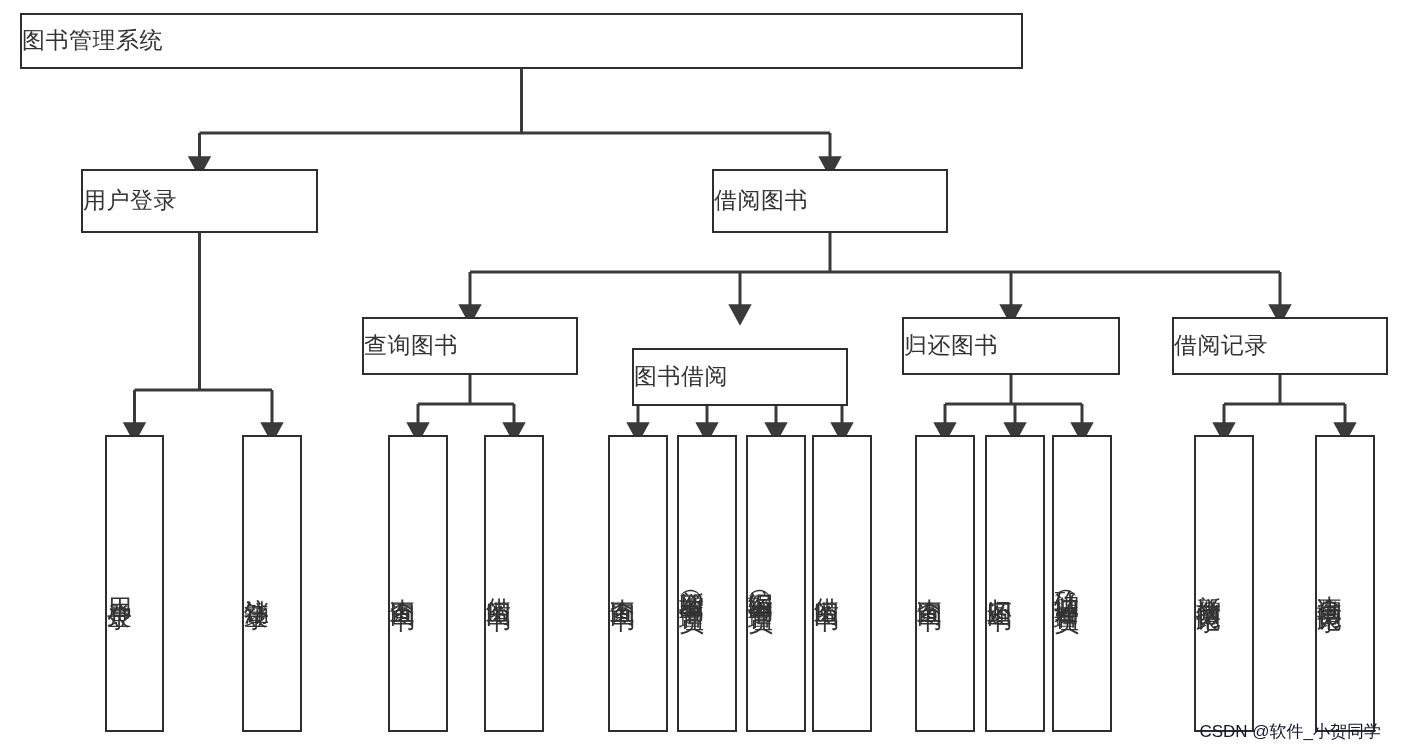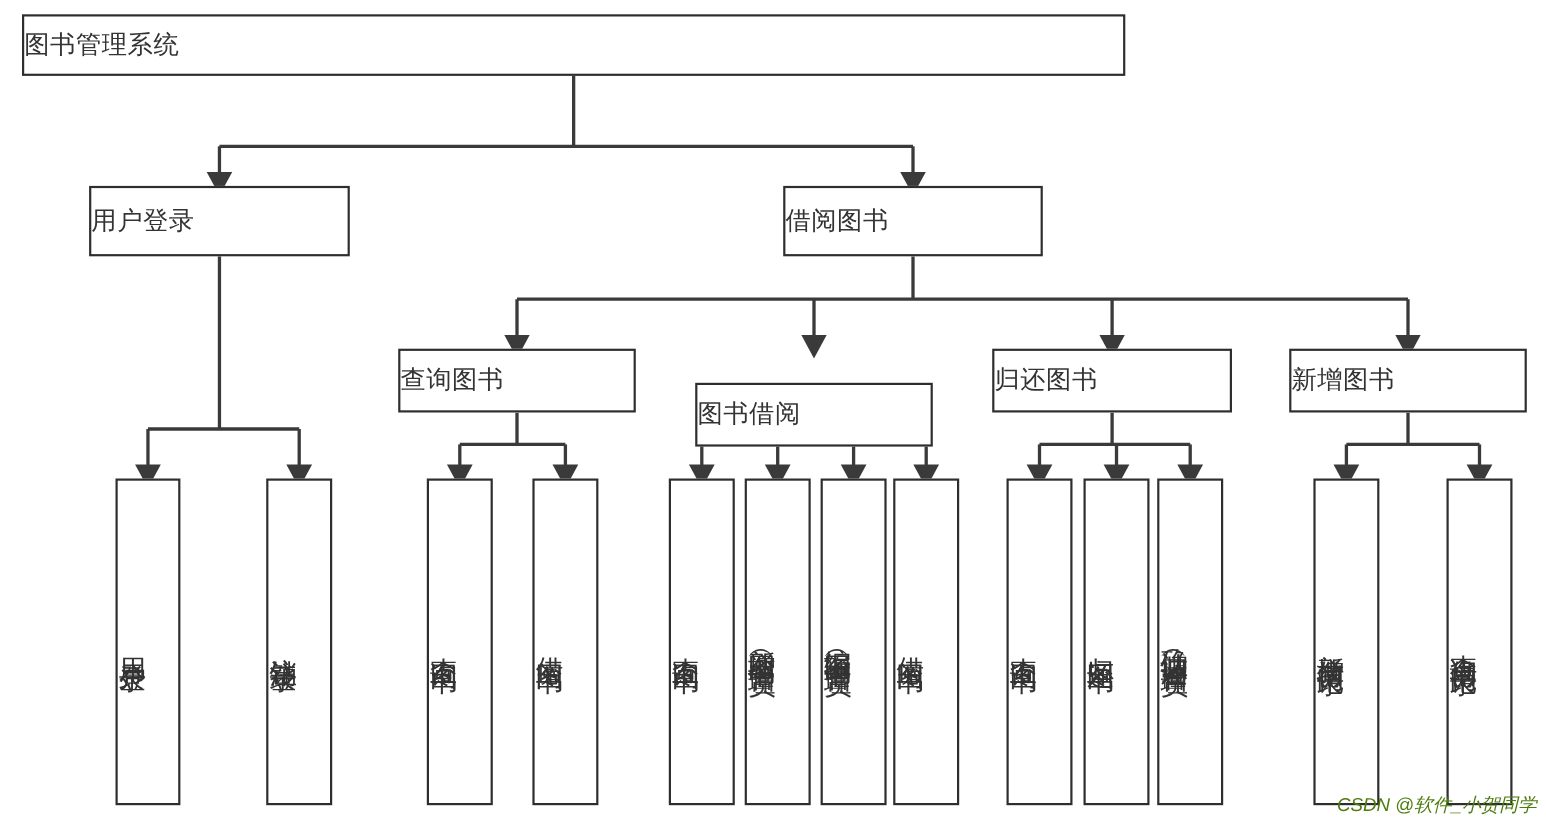--- a/index.html
+++ b/index.html
@@ -58,27 +58,26 @@
     line-height: 1.0;
     letter-spacing: 3px;
     white-space: nowrap;
   }
   .node.vert.mid {
     align-items: center;
     padding-top: 0;
   }
   #watermark {
     position: absolute;
-    right: 8px;
+    right: 24px;
     bottom: 4px;
     font-size: 17px;
-    color: #4d7c0f;
+    color: #0f172a;
     z-index: 5;
     white-space: nowrap;
-    font-style: italic;
   }
 </style>
 </head>
 <body>
 
 <div id="canvas">
 
   <svg id="edges" viewBox="0 0 1405 747" xmlns="http://www.w3.org/2000/svg">
     <defs>
       <marker id="arrowhead" markerWidth="9" markerHeight="9" refX="3.6" refY="4.5" orient="auto" markerUnits="strokeWidth">
@@ -135,21 +134,21 @@
       <div class="node horiz" style="left: 362px; top: 317px; width: 216px; height: 58px;">
         <span class="lbl">查询图书</span>
       </div>
       <div class="node horiz" style="left: 632px; top: 317px; width: 216px; height: 58px; margin-top: 31px;">
         <span class="lbl">图书借阅</span>
       </div>
       <div class="node horiz" style="left: 902px; top: 317px; width: 218px; height: 58px;">
         <span class="lbl">归还图书</span>
       </div>
       <div class="node horiz" style="left: 1172px; top: 317px; width: 216px; height: 58px;">
-        <span class="lbl">新增图书</span>
+        <span class="lbl">借阅记录</span>
       </div>
       <div class="node vert mid" style="left: 105px; top: 435px; width: 59px; height: 297px;">
         <span class="lbl">用户登录</span>
       </div>
       <div class="node vert mid" style="left: 242px; top: 435px; width: 60px; height: 297px;">
         <span class="lbl">注销登录</span>
       </div>
       <div class="node vert mid" style="left: 388px; top: 435px; width: 60px; height: 297px;">
         <span class="lbl">查询图书</span>
       </div>

